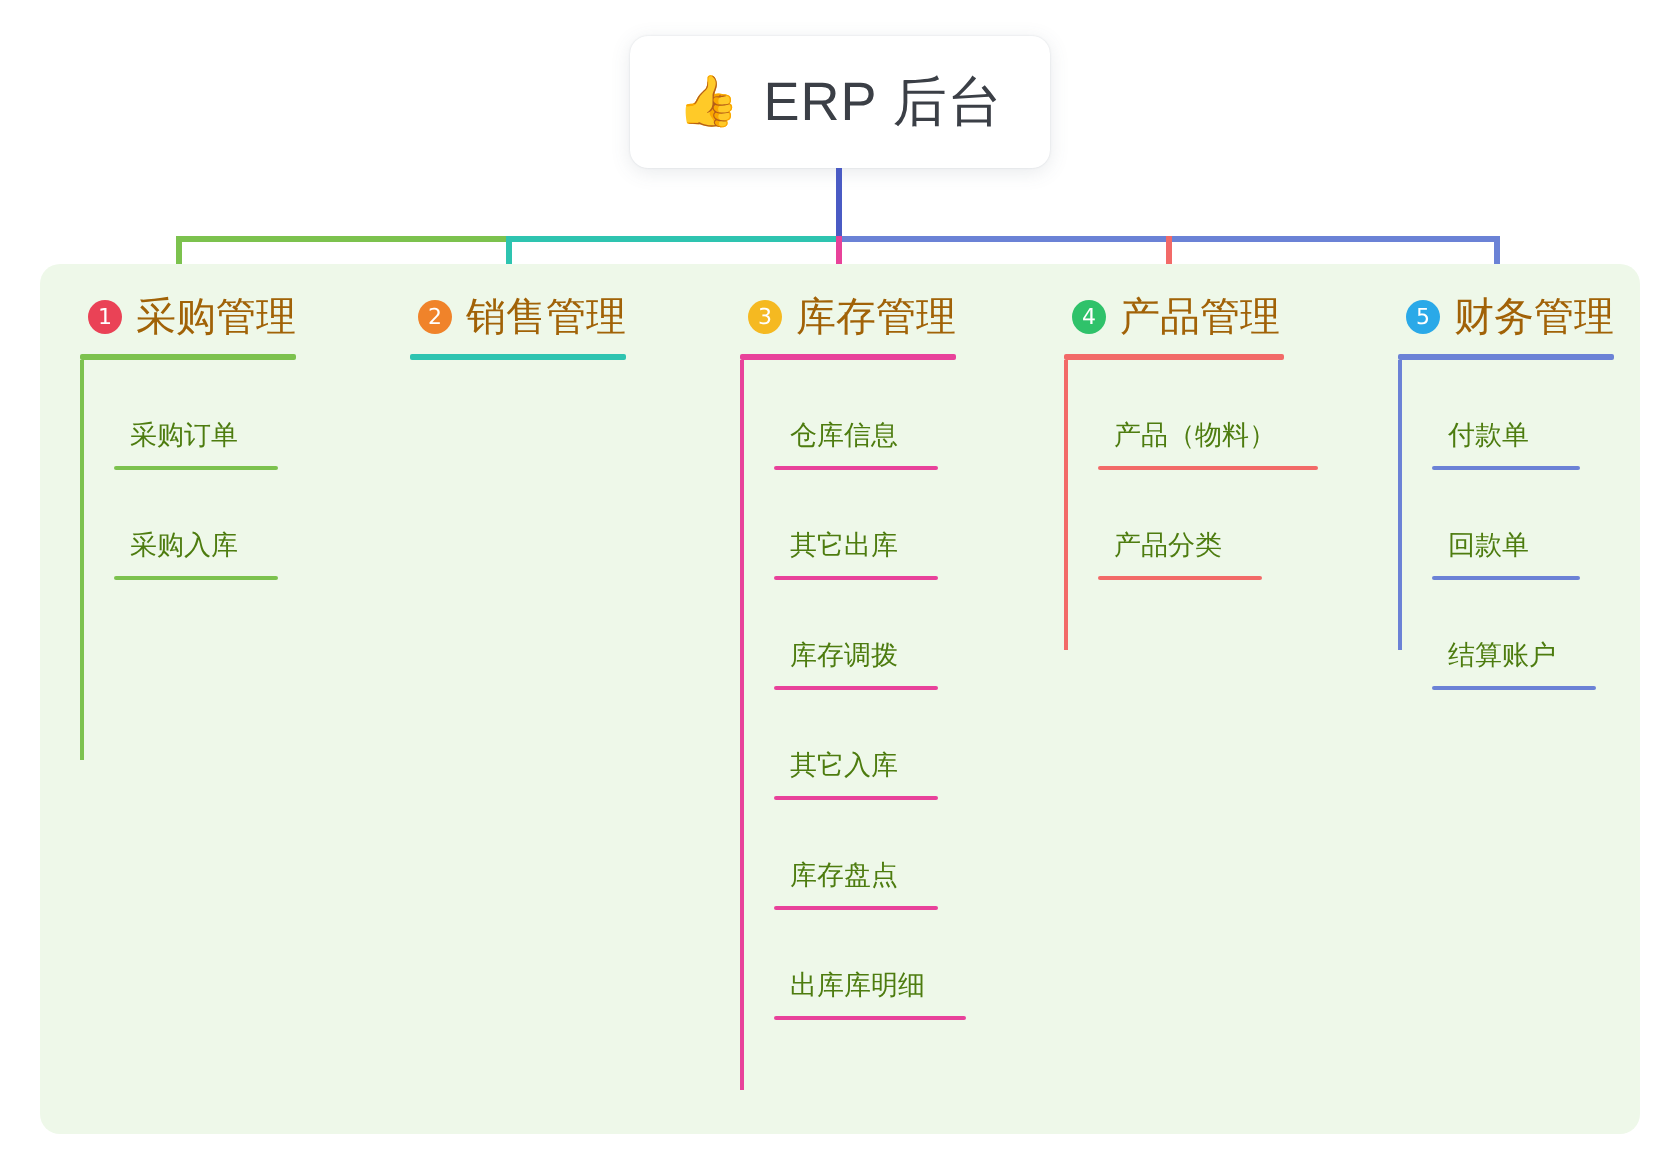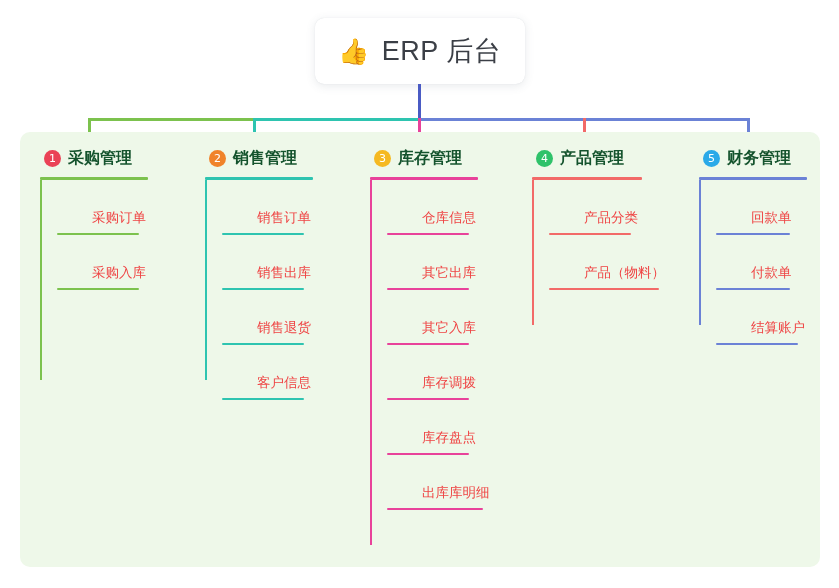--- a/index.html
+++ b/index.html
@@ -83,24 +83,23 @@
     height: 17px;
     border-radius: 50%;
     color: #ffffff;
     font-size: 11px;
     line-height: 17px;
     text-align: center;
     font-family: "DejaVu Sans", sans-serif;
     flex: none;
   }
   .col-title {
-    font-size: 16px;
-    color: #14532d;
+    font-size: 20px;
+    color: #a16207;
     white-space: nowrap;
-    font-weight: bold;
   }
   .col-rule {
     height: 3px;
     margin-top: 6px;
     border-radius: 1px;
   }
 
   .items {
     position: relative;
     margin-top: 0;
@@ -115,23 +114,22 @@
   .item {
     position: relative;
     height: 55px;
     box-sizing: border-box;
   }
   .item-label {
     position: absolute;
     left: 8px;
     bottom: 8px;
     font-size: 13.5px;
-    color: #ef4444;
+    color: #4d7c0f;
     white-space: nowrap;
-    margin-left: 27px;
   }
   .item-rule {
     position: absolute;
     left: 0;
     bottom: 0;
     height: 2px;
     border-radius: 1px;
   }
 </style>
 </head>
@@ -176,62 +174,43 @@
             <span class="item-rule" style="width:82px;background:#7cc24e;"></span>
           </div>
         </div>
       </div>
       <div class="column" style="left:205px;">
         <div class="col-head">
           <span class="badge" style="background:#f0832a;">2</span>
           <span class="col-title">销售管理</span>
         </div>
         <div class="col-rule" style="width:108px;background:#2ec4b0;"></div>
-        <div class="items">
-          <div class="spine" style="height:200px;background:#2ec4b0;"></div>
-          <div class="item">
-            <span class="item-label">销售订单</span>
-            <span class="item-rule" style="width:82px;background:#2ec4b0;"></span>
-          </div>
-          <div class="item">
-            <span class="item-label">销售出库</span>
-            <span class="item-rule" style="width:82px;background:#2ec4b0;"></span>
-          </div>
-          <div class="item">
-            <span class="item-label">销售退货</span>
-            <span class="item-rule" style="width:82px;background:#2ec4b0;"></span>
-          </div>
-          <div class="item">
-            <span class="item-label">客户信息</span>
-            <span class="item-rule" style="width:82px;background:#2ec4b0;"></span>
-          </div>
-        </div>
       </div>
       <div class="column" style="left:370px;">
         <div class="col-head">
           <span class="badge" style="background:#f5b921;">3</span>
           <span class="col-title">库存管理</span>
         </div>
         <div class="col-rule" style="width:108px;background:#e8429a;"></div>
         <div class="items">
           <div class="spine" style="height:365px;background:#e8429a;"></div>
           <div class="item">
             <span class="item-label">仓库信息</span>
             <span class="item-rule" style="width:82px;background:#e8429a;"></span>
           </div>
           <div class="item">
             <span class="item-label">其它出库</span>
             <span class="item-rule" style="width:82px;background:#e8429a;"></span>
           </div>
           <div class="item">
+            <span class="item-label">库存调拨</span>
+            <span class="item-rule" style="width:82px;background:#e8429a;"></span>
+          </div>
+          <div class="item">
             <span class="item-label">其它入库</span>
-            <span class="item-rule" style="width:82px;background:#e8429a;"></span>
-          </div>
-          <div class="item">
-            <span class="item-label">库存调拨</span>
             <span class="item-rule" style="width:82px;background:#e8429a;"></span>
           </div>
           <div class="item">
             <span class="item-label">库存盘点</span>
             <span class="item-rule" style="width:82px;background:#e8429a;"></span>
           </div>
           <div class="item">
             <span class="item-label">出库库明细</span>
             <span class="item-rule" style="width:96px;background:#e8429a;"></span>
           </div>
@@ -239,46 +218,46 @@
       </div>
       <div class="column" style="left:532px;">
         <div class="col-head">
           <span class="badge" style="background:#2fc26a;">4</span>
           <span class="col-title">产品管理</span>
         </div>
         <div class="col-rule" style="width:110px;background:#f26a68;"></div>
         <div class="items">
           <div class="spine" style="height:145px;background:#f26a68;"></div>
           <div class="item">
+            <span class="item-label">产品（物料）</span>
+            <span class="item-rule" style="width:110px;background:#f26a68;"></span>
+          </div>
+          <div class="item">
             <span class="item-label">产品分类</span>
             <span class="item-rule" style="width:82px;background:#f26a68;"></span>
           </div>
-          <div class="item">
-            <span class="item-label">产品（物料）</span>
-            <span class="item-rule" style="width:110px;background:#f26a68;"></span>
-          </div>
         </div>
       </div>
       <div class="column" style="left:699px;">
         <div class="col-head">
           <span class="badge" style="background:#2aa9e8;">5</span>
           <span class="col-title">财务管理</span>
         </div>
         <div class="col-rule" style="width:108px;background:#6b82d6;"></div>
         <div class="items">
           <div class="spine" style="height:145px;background:#6b82d6;"></div>
           <div class="item">
+            <span class="item-label">付款单</span>
+            <span class="item-rule" style="width:74px;background:#6b82d6;"></span>
+          </div>
+          <div class="item">
             <span class="item-label">回款单</span>
             <span class="item-rule" style="width:74px;background:#6b82d6;"></span>
           </div>
           <div class="item">
-            <span class="item-label">付款单</span>
-            <span class="item-rule" style="width:74px;background:#6b82d6;"></span>
-          </div>
-          <div class="item">
             <span class="item-label">结算账户</span>
             <span class="item-rule" style="width:82px;background:#6b82d6;"></span>
           </div>
         </div>
       </div>
     </div>
 
 </div>
 
 </body></html>

